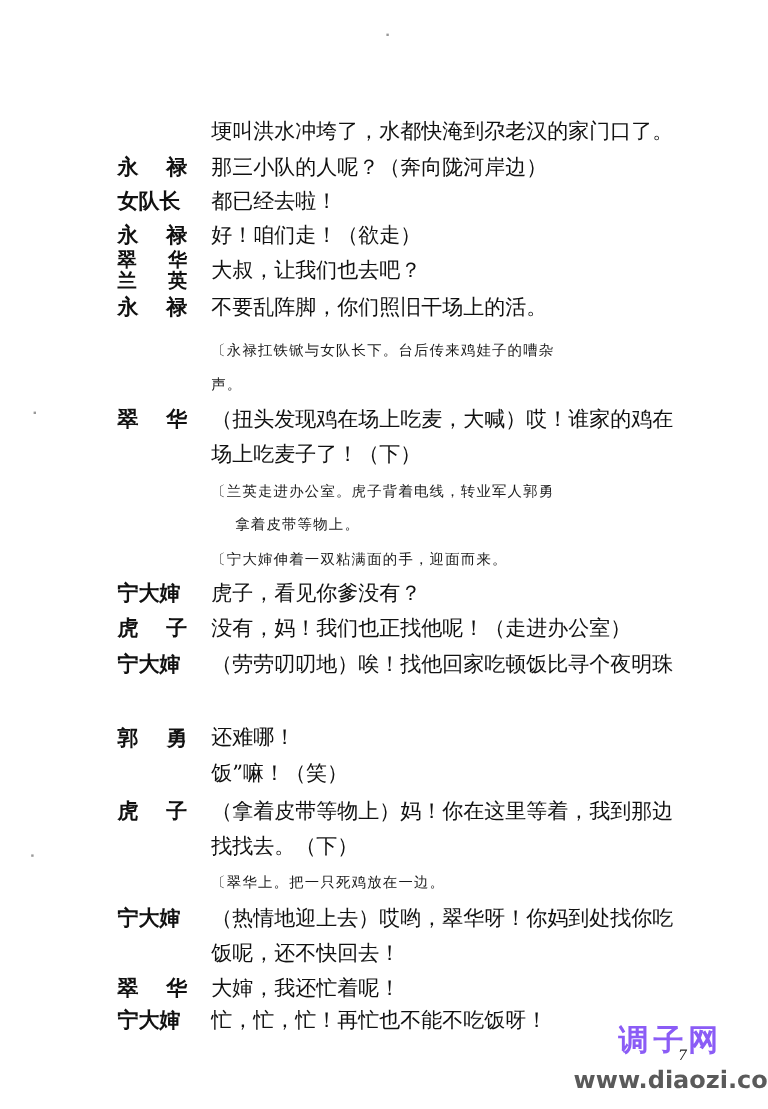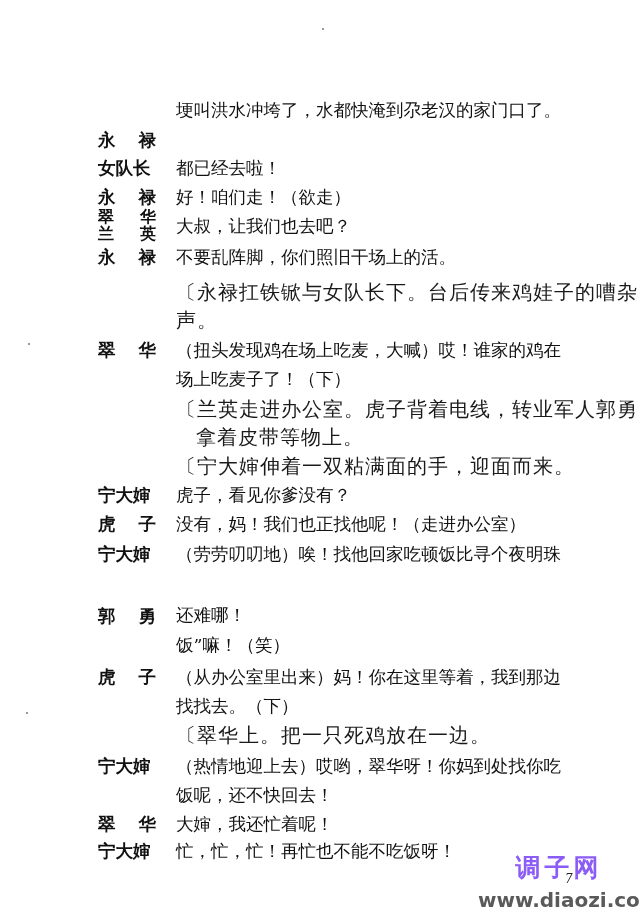--- a/index.html
+++ b/index.html
@@ -12,21 +12,21 @@
     .line {
       position: absolute; left: 0; width: 640px; height: 26px;
       font-size: 17.5px; line-height: 26px; white-space: nowrap;
     }
     .spk {
       position: absolute; left: 98px; width: 64px;
       font-weight: bold; letter-spacing: 0px;
     }
     .spk.two { display: flex; justify-content: space-between; width: 58px; }
     .txt { position: absolute; left: 176px; text-align: right; }
-    .dir { position: absolute; font-size: 20px; letter-spacing: 1px; color: #1a1a1a; }
+    .dir { position: absolute; font-size: 12px; letter-spacing: 1px; color: #1a1a1a; }
     .stack {
       position: absolute; left: 98px; width: 58px; font-weight: bold;
       font-size: 16px; line-height: 17px;
     }
     .stack .row { display: flex; justify-content: space-between; height: 17px; }
     .watermark {
       position: absolute; left: 478px; top: 846px; width: 162px;
       text-align: center; color: #555555;
     }
     .wm-cn {
@@ -50,20 +50,21 @@
 
   <div class="line" style="top:97px;">
     <span class="txt" style="left:176px;">埂叫洪水冲垮了，水都快淹到尕老汉的家门口了。</span>
   </div>
 
   <div class="line" style="top:127px;">
     <span class="spk two">
         <span>永</span>
         <span>禄</span>
       </span>
+    <span class="txt">那三小队的人呢？（奔向陇河岸边）</span>
   </div>
 
   <div class="line" style="top:155px;">
     <span class="spk">女队长</span>
     <span class="txt">都已经去啦！</span>
   </div>
 
   <div class="line" style="top:184px;">
     <span class="spk two">
         <span>永</span>
@@ -152,21 +153,21 @@
   </div>
   <div class="line" style="top:632px;">
     <span class="txt">饭”嘛！（笑）</span>
   </div>
 
   <div class="line" style="top:664px;">
     <span class="spk two">
         <span>虎</span>
         <span>子</span>
       </span>
-    <span class="txt">（从办公室里出来）妈！你在这里等着，我到那边</span>
+    <span class="txt">（拿着皮带等物上）妈！你在这里等着，我到那边</span>
   </div>
   <div class="line" style="top:693px;">
     <span class="txt">找找去。（下）</span>
   </div>
 
   <div class="line" style="top:722px;">
     <span class="dir" style="left:176px;">〔翠华上。把一只死鸡放在一边。</span>
   </div>
 
   <div class="line" style="top:753px;">

